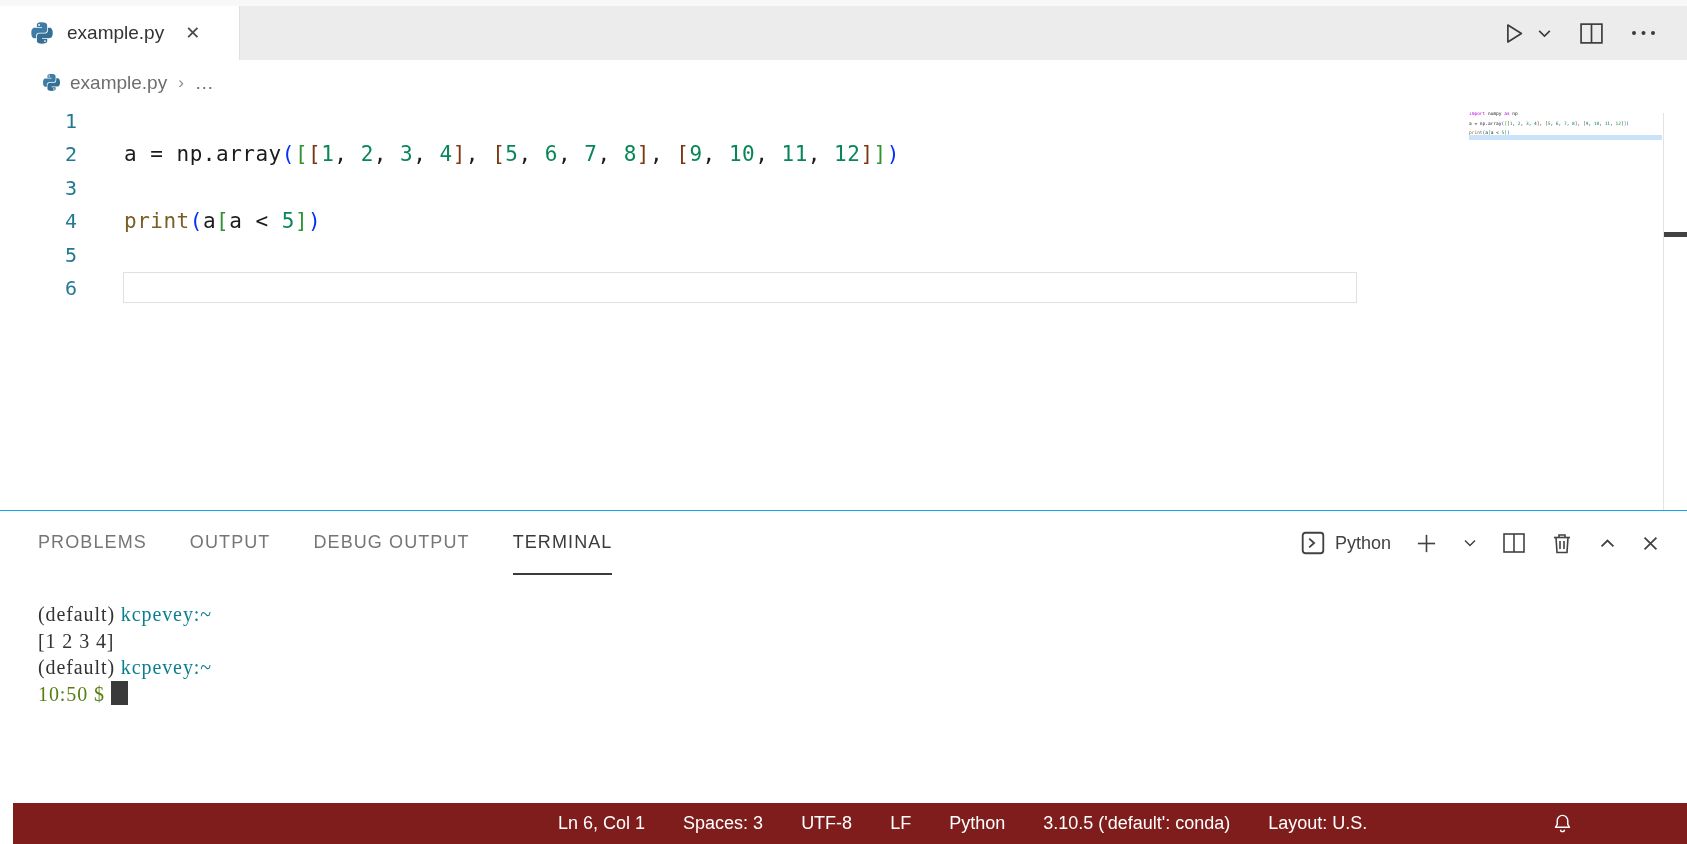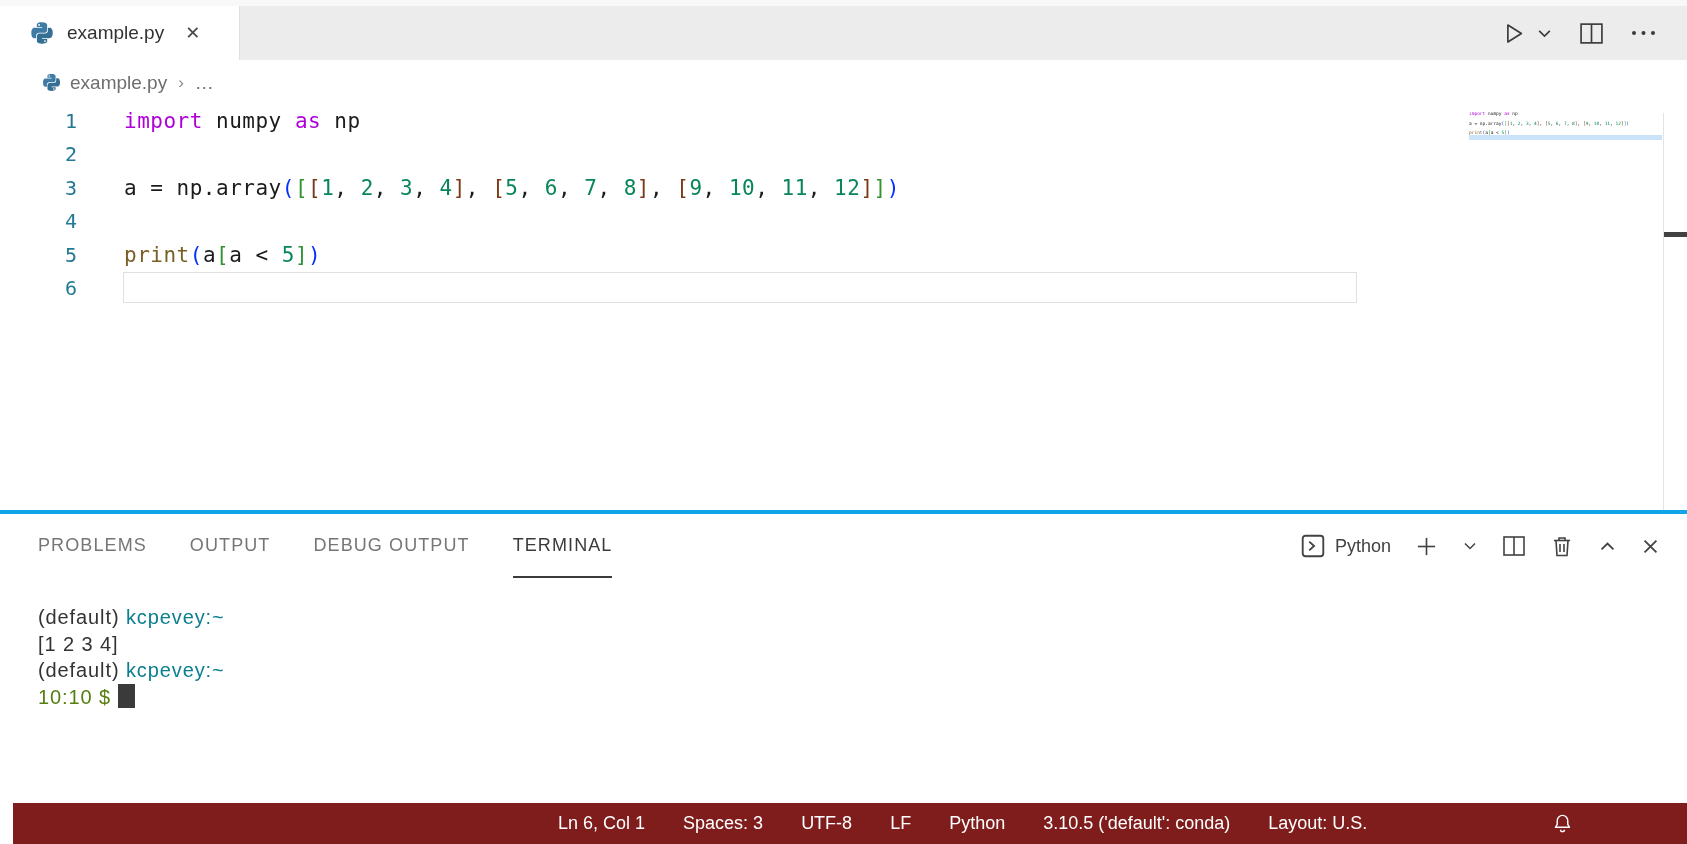--- a/index.html
+++ b/index.html
@@ -43,30 +43,30 @@
   .tok-b3    { color:#7B3814; }
 
   
   .minimap { position:absolute; left:1469px; top:7px; width:193px; height:46px;
              font-family:"DejaVu Sans Mono", monospace; font-size:4.5px; line-height:4.75px; overflow:hidden; }
   .minimap-highlight { position:absolute; left:1469px; top:30px; width:193px; height:5px; background:#CBE3F9; }
   .overview-ruler { position:absolute; right:0; top:8px; bottom:0; width:24px; border-left:1px solid #E3E3E3; }
   .ruler-cursor-marker { position:absolute; left:0; right:0; top:119px; height:5px; background:#424242; }
 
   
-  .panel { position:absolute; left:0; top:510px; width:1687px; height:293px; background:#ffffff; border-top:4px solid #0ea5e9; }
+  .panel { position:absolute; left:0; top:510px; width:1687px; height:293px; background:#ffffff; border-top:1px solid #0ea5e9; }
   .panel-header { position:relative; height:64px; display:flex; align-items:center; padding-left:38px; gap:43px; }
   .panel-tab { font-size:18px; letter-spacing:1.1px; color:#767676; height:64px; display:flex;
                align-items:center; border-bottom:2px solid transparent; cursor:pointer; }
   .panel-tab.active { color:#3B3B3B; border-bottom-color:#3B3B3B; }
   .panel-actions { position:absolute; right:27px; top:0; height:64px; display:flex; align-items:center; gap:24px; }
   .shell-picker { display:flex; align-items:center; gap:9px; }
   .shell-label { font-size:18px; color:#424242; }
 
-  .terminal { padding:26px 0 0 38px; font-family:Liberation Sans, sans-serif;
+  .terminal { padding:26px 0 0 38px; font-family:Liberation Serif, serif;
               font-size:20px; letter-spacing:0.9px; line-height:26.5px; color:#333333; }
   .tok-t-plain  { color:#333333; }
   .tok-t-user   { color:#0B7F8F; }
   .tok-t-prompt { color:#567E10; }
   .tok-cursor { display:inline-block; width:17px; height:24px; background:#3A3A3A; vertical-align:text-bottom; }
 
   
   .statusbar { position:absolute; left:0; top:803px; width:1687px; height:41px; background:#0670C0;
                display:flex; align-items:center; padding-left:545px; gap:38px; }
   .status-item { font-size:18px; color:#ffffff; white-space:nowrap; cursor:pointer; }
@@ -132,21 +132,20 @@
   <div class="current-line"></div>
   <div class="gutter">
       <div class="gutter-line">1</div>
       <div class="gutter-line">2</div>
       <div class="gutter-line">3</div>
       <div class="gutter-line">4</div>
       <div class="gutter-line">5</div>
       <div class="gutter-line">6</div>
     </div>
   <div class="code">
-      <div class="line"><span class="tok-kw">import</span><span class="tok-plain"> numpy </span><span class="tok-kw">as</span><span class="tok-plain"> np</span></div>
       <div class="line">&nbsp;</div>
       <div class="line"><span class="tok-plain">a = np.array</span><span class="tok-b1">(</span><span class="tok-b2">[</span><span class="tok-b3">[</span><span class="tok-num">1</span><span class="tok-plain">, </span><span class="tok-num">2</span><span class="tok-plain">, </span><span class="tok-num">3</span><span class="tok-plain">, </span><span class="tok-num">4</span><span class="tok-b3">]</span><span class="tok-plain">, </span><span class="tok-b3">[</span><span class="tok-num">5</span><span class="tok-plain">, </span><span class="tok-num">6</span><span class="tok-plain">, </span><span class="tok-num">7</span><span class="tok-plain">, </span><span class="tok-num">8</span><span class="tok-b3">]</span><span class="tok-plain">, </span><span class="tok-b3">[</span><span class="tok-num">9</span><span class="tok-plain">, </span><span class="tok-num">10</span><span class="tok-plain">, </span><span class="tok-num">11</span><span class="tok-plain">, </span><span class="tok-num">12</span><span class="tok-b3">]</span><span class="tok-b2">]</span><span class="tok-b1">)</span></div>
       <div class="line">&nbsp;</div>
       <div class="line"><span class="tok-fn">print</span><span class="tok-b1">(</span><span class="tok-plain">a</span><span class="tok-b2">[</span><span class="tok-plain">a &lt; </span><span class="tok-num">5</span><span class="tok-b2">]</span><span class="tok-b1">)</span></div>
       <div class="line">&nbsp;</div>
     </div>
   <div class="minimap minimap-code">
       <div class="line"><span class="tok-kw">import</span><span class="tok-plain"> numpy </span><span class="tok-kw">as</span><span class="tok-plain"> np</span></div>
       <div class="line">&nbsp;</div>
       <div class="line"><span class="tok-plain">a = np.array</span><span class="tok-b1">(</span><span class="tok-b2">[</span><span class="tok-b3">[</span><span class="tok-num">1</span><span class="tok-plain">, </span><span class="tok-num">2</span><span class="tok-plain">, </span><span class="tok-num">3</span><span class="tok-plain">, </span><span class="tok-num">4</span><span class="tok-b3">]</span><span class="tok-plain">, </span><span class="tok-b3">[</span><span class="tok-num">5</span><span class="tok-plain">, </span><span class="tok-num">6</span><span class="tok-plain">, </span><span class="tok-num">7</span><span class="tok-plain">, </span><span class="tok-num">8</span><span class="tok-b3">]</span><span class="tok-plain">, </span><span class="tok-b3">[</span><span class="tok-num">9</span><span class="tok-plain">, </span><span class="tok-num">10</span><span class="tok-plain">, </span><span class="tok-num">11</span><span class="tok-plain">, </span><span class="tok-num">12</span><span class="tok-b3">]</span><span class="tok-b2">]</span><span class="tok-b1">)</span></div>
@@ -211,21 +210,21 @@
     <span class="icon-btn">
       <svg width="19" height="19" viewBox="0 0 16 16" fill="none" stroke="#424242" stroke-width="1.5">
           <path d="M3 3l10 10M13 3L3 13"></path>
         </svg>
     </span>
   </div>
   <div class="terminal">
       <div class="line"><span class="tok-t-plain">(default) </span><span class="tok-t-user">kcpevey:~</span></div>
       <div class="line"><span class="tok-t-plain">[1 2 3 4]</span></div>
       <div class="line"><span class="tok-t-plain">(default) </span><span class="tok-t-user">kcpevey:~</span></div>
-      <div class="line"><span class="tok-t-prompt">10:10 $</span><span class="tok-t-plain"> </span><span class="tok-cursor"></span></div>
+      <div class="line"><span class="tok-t-prompt">10:50 $</span><span class="tok-t-plain"> </span><span class="tok-cursor"></span></div>
     </div>
 </div>
 
 <div class="statusbar" style="background: #7f1d1d; margin-left: 13px;">
 <div class="status-item">Ln 6, Col 1</div>
     <div class="status-item">Spaces: 3</div>
     <div class="status-item">UTF-8</div>
     <div class="status-item">LF</div>
     <div class="status-item">Python</div>
     <div class="status-item">3.10.5 ('default': conda)</div>

